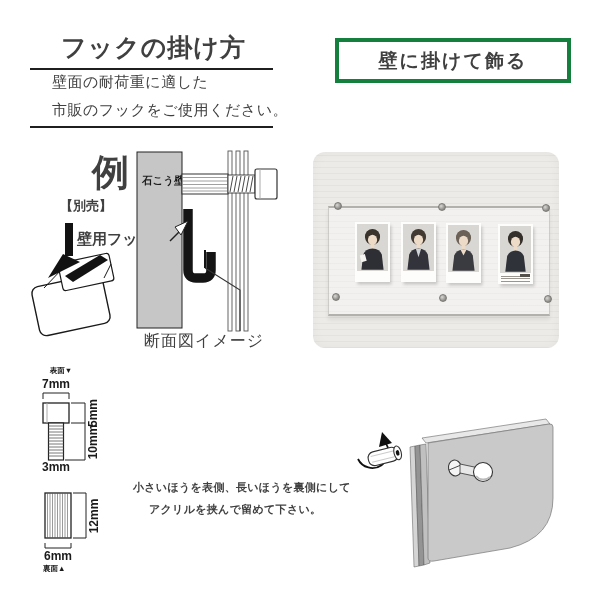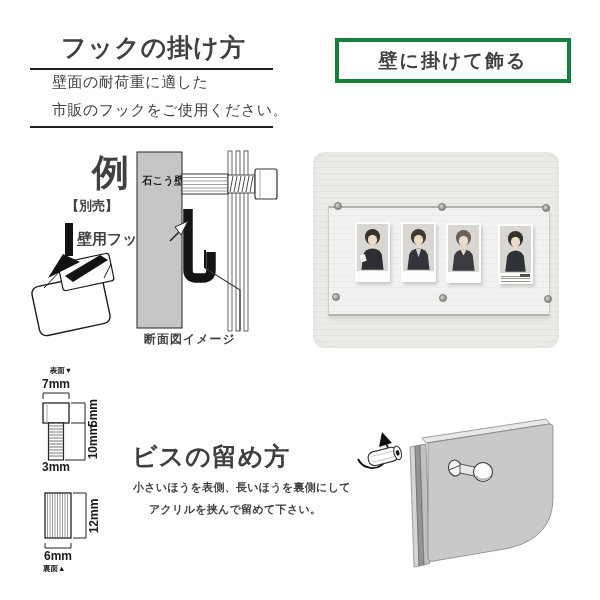--- a/index.html
+++ b/index.html
@@ -7,21 +7,21 @@
     position:relative;width:600px;height:600px;background:#ffffff;overflow:hidden;
     font-family:"Liberation Sans","DejaVu Sans",sans-serif;color:#404040;
   }
   .abs{position:absolute;}
   .h-title{font-size:25px;font-weight:600;letter-spacing:1px;white-space:nowrap;}
   .rule{height:2px;background:#1f1f1f;}
   .note{font-size:15px;font-weight:500;white-space:nowrap;letter-spacing:0.5px;}
   .example{font-size:37px;font-weight:600;}
   .small-label{font-size:13px;font-weight:600;white-space:nowrap;}
   .hooklabel{font-size:15px;font-weight:600;white-space:nowrap;}
-  .caption{font-size:12px;font-weight:700;white-space:nowrap;letter-spacing:1px;}
+  .caption{font-size:16px;font-weight:400;white-space:nowrap;letter-spacing:1px;}
   .wd-box{
     left:335px;top:38px;width:228px;height:37px;border:4px solid #15803d;background:#fff;
     display:flex;align-items:center;justify-content:center;
   }
   .wd-box span{font-size:19px;font-weight:600;letter-spacing:2px;}
   
   .photo{
     left:313px;top:152px;width:246px;height:196px;border-radius:12px;overflow:hidden;
     background:#edebe8;
     background-image:repeating-linear-gradient(0deg,rgba(120,115,105,0.07) 0px,rgba(120,115,105,0.07) 1px,transparent 1px,transparent 6px);
@@ -60,21 +60,21 @@
 
 <div id="canvas">
 
   <div class="abs h-title" style="left:61px;top:31px;">フックの掛け方</div>
   <div class="abs rule" style="left:30px;top:68px;width:243px;"></div>
   <div class="abs note" style="left:52px;top:73px;">壁面の耐荷重に適した</div>
   <div class="abs note" style="left:52px;top:101px;">市販のフックをご使用ください。</div>
   <div class="abs rule" style="left:30px;top:126px;width:243px;"></div>
 
   <div class="abs example" style="left:92px;top:148px;">例</div>
-  <div class="abs small-label" style="left:66px;top:197px;">【別売】</div>
+  <div class="abs small-label" style="left:60px;top:197px;">【別売】</div>
   <div class="abs hooklabel" style="left:77px;top:230px;">壁用フック</div>
 
   <svg class="abs" style="left:26px;top:212px;" width="112" height="130" viewBox="0 0 112 130">
     <rect x="9" y="68" width="72" height="50" rx="7" fill="#ffffff" stroke="#1a1a1a" stroke-width="1.4" transform="rotate(-12 45 93)"></rect>
     <rect x="34" y="46" width="52" height="28" rx="3" fill="#ffffff" stroke="#1a1a1a" stroke-width="1.2" transform="rotate(-12 60 60)"></rect>
     <path d="M18,76 L37,56 M78,66 L85,52" stroke="#1a1a1a" stroke-width="1" fill="none"></path>
     <polygon points="39,64 74,43 82,48 47,70" fill="#121212"></polygon>
     <rect x="39" y="11" width="8" height="33" fill="#121212"></rect>
     <polygon points="37,42 54,50 22,66" fill="#121212"></polygon>
   </svg>
@@ -205,21 +205,20 @@
       <rect x="17" y="6" width="26" height="45" fill="#ffffff" stroke="#222" stroke-width="1.3"></rect>
       <path d="M19.5,6 V51 M22,6 V51 M24.5,6 V51 M27,6 V51 M29.5,6 V51 M32,6 V51 M34.5,6 V51 M37,6 V51 M39.5,6 V51" stroke="#555" stroke-width="0.6"></path>
     </g>
     <path d="M45,6 H58 M45,51 H58 M58,6 V51" stroke="#222" stroke-width="1" fill="none"></path>
     <text transform="translate(70,29) rotate(-90)" class="mm" text-anchor="middle">12mm</text>
     <path d="M17,56 V61 H43 V56" stroke="#222" stroke-width="1" fill="none"></path>
     <text x="30" y="73" class="mm" text-anchor="middle">6mm</text>
     <text x="15" y="84" class="marker">裏面▲</text>
   </svg>
 
-  <div class="abs h-title" style="left:132px;top:440px;">ビスの留め方</div>
   <div class="abs bis-note" style="left:133px;top:480px;">小さいほうを表側、長いほうを裏側にして</div>
   <div class="abs bis-note" style="left:133px;top:502px;margin-left:16px;">アクリルを挟んで留めて下さい。</div>
 
   <svg class="abs" style="left:352px;top:410px;" width="220" height="172" viewBox="0 0 220 172">
 
     <g>
       <path d="M6,49 A16,16 0 1 0 32,31" stroke="#111" stroke-width="1.8" fill="none"></path>
       <polygon points="30,22 40,33 27,37" fill="#111"></polygon>
     </g>
 

